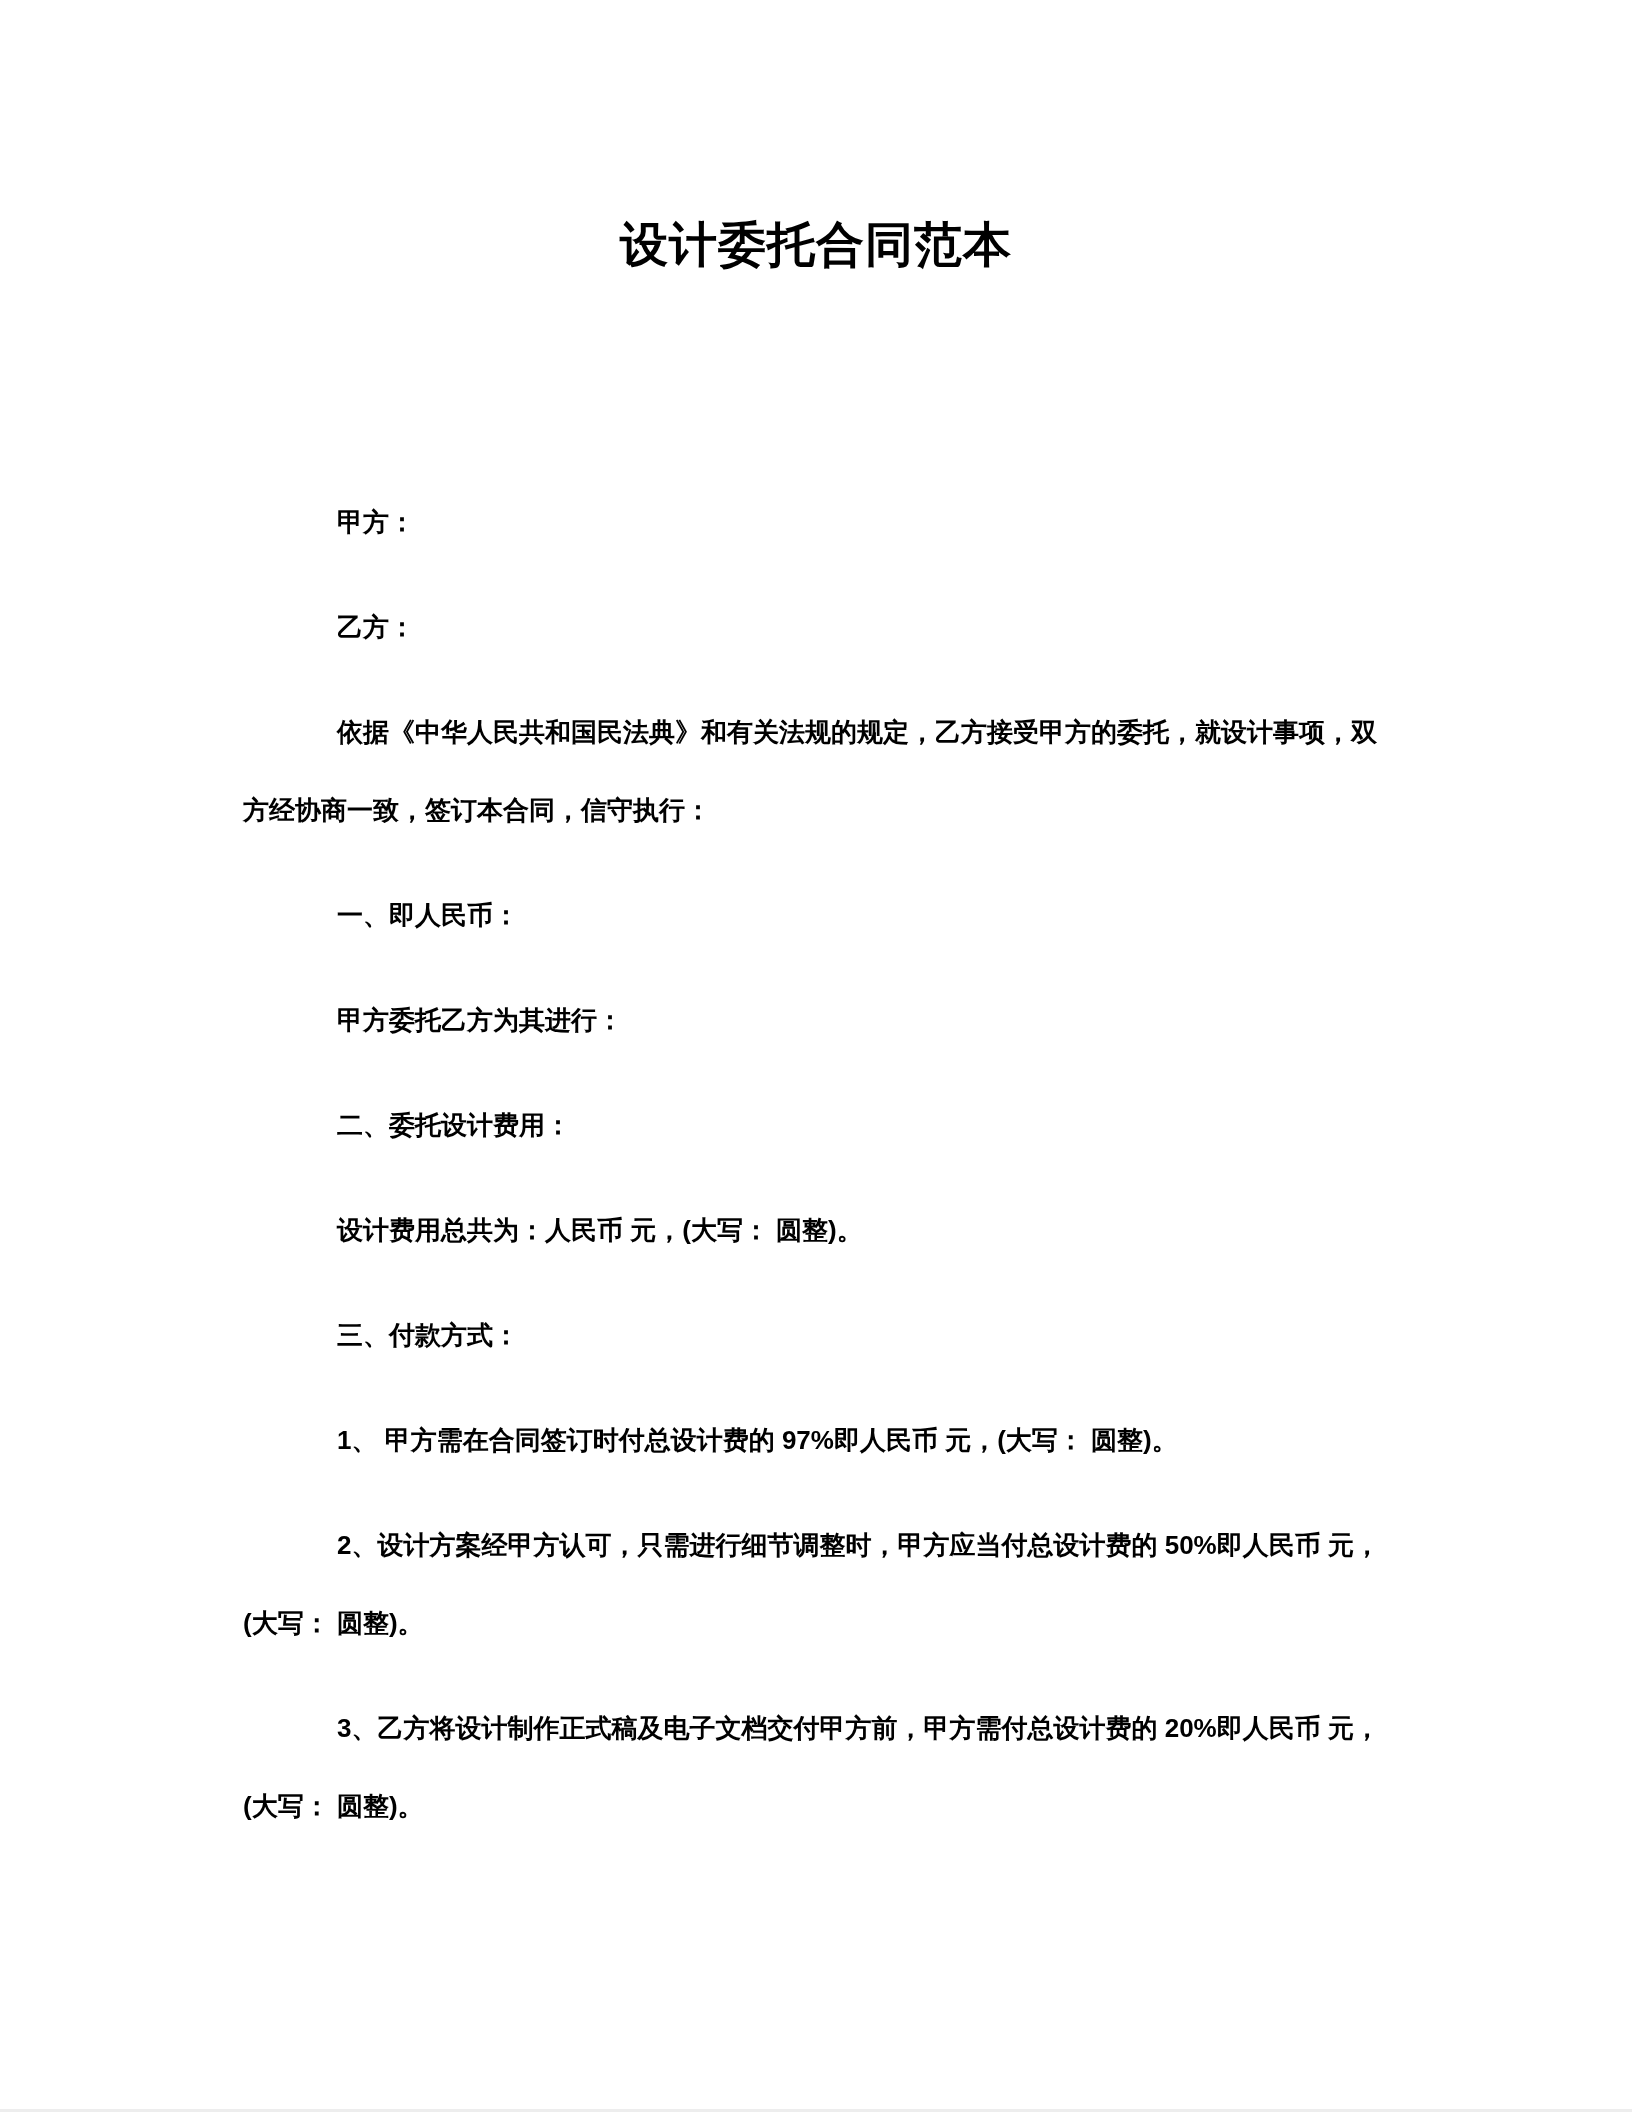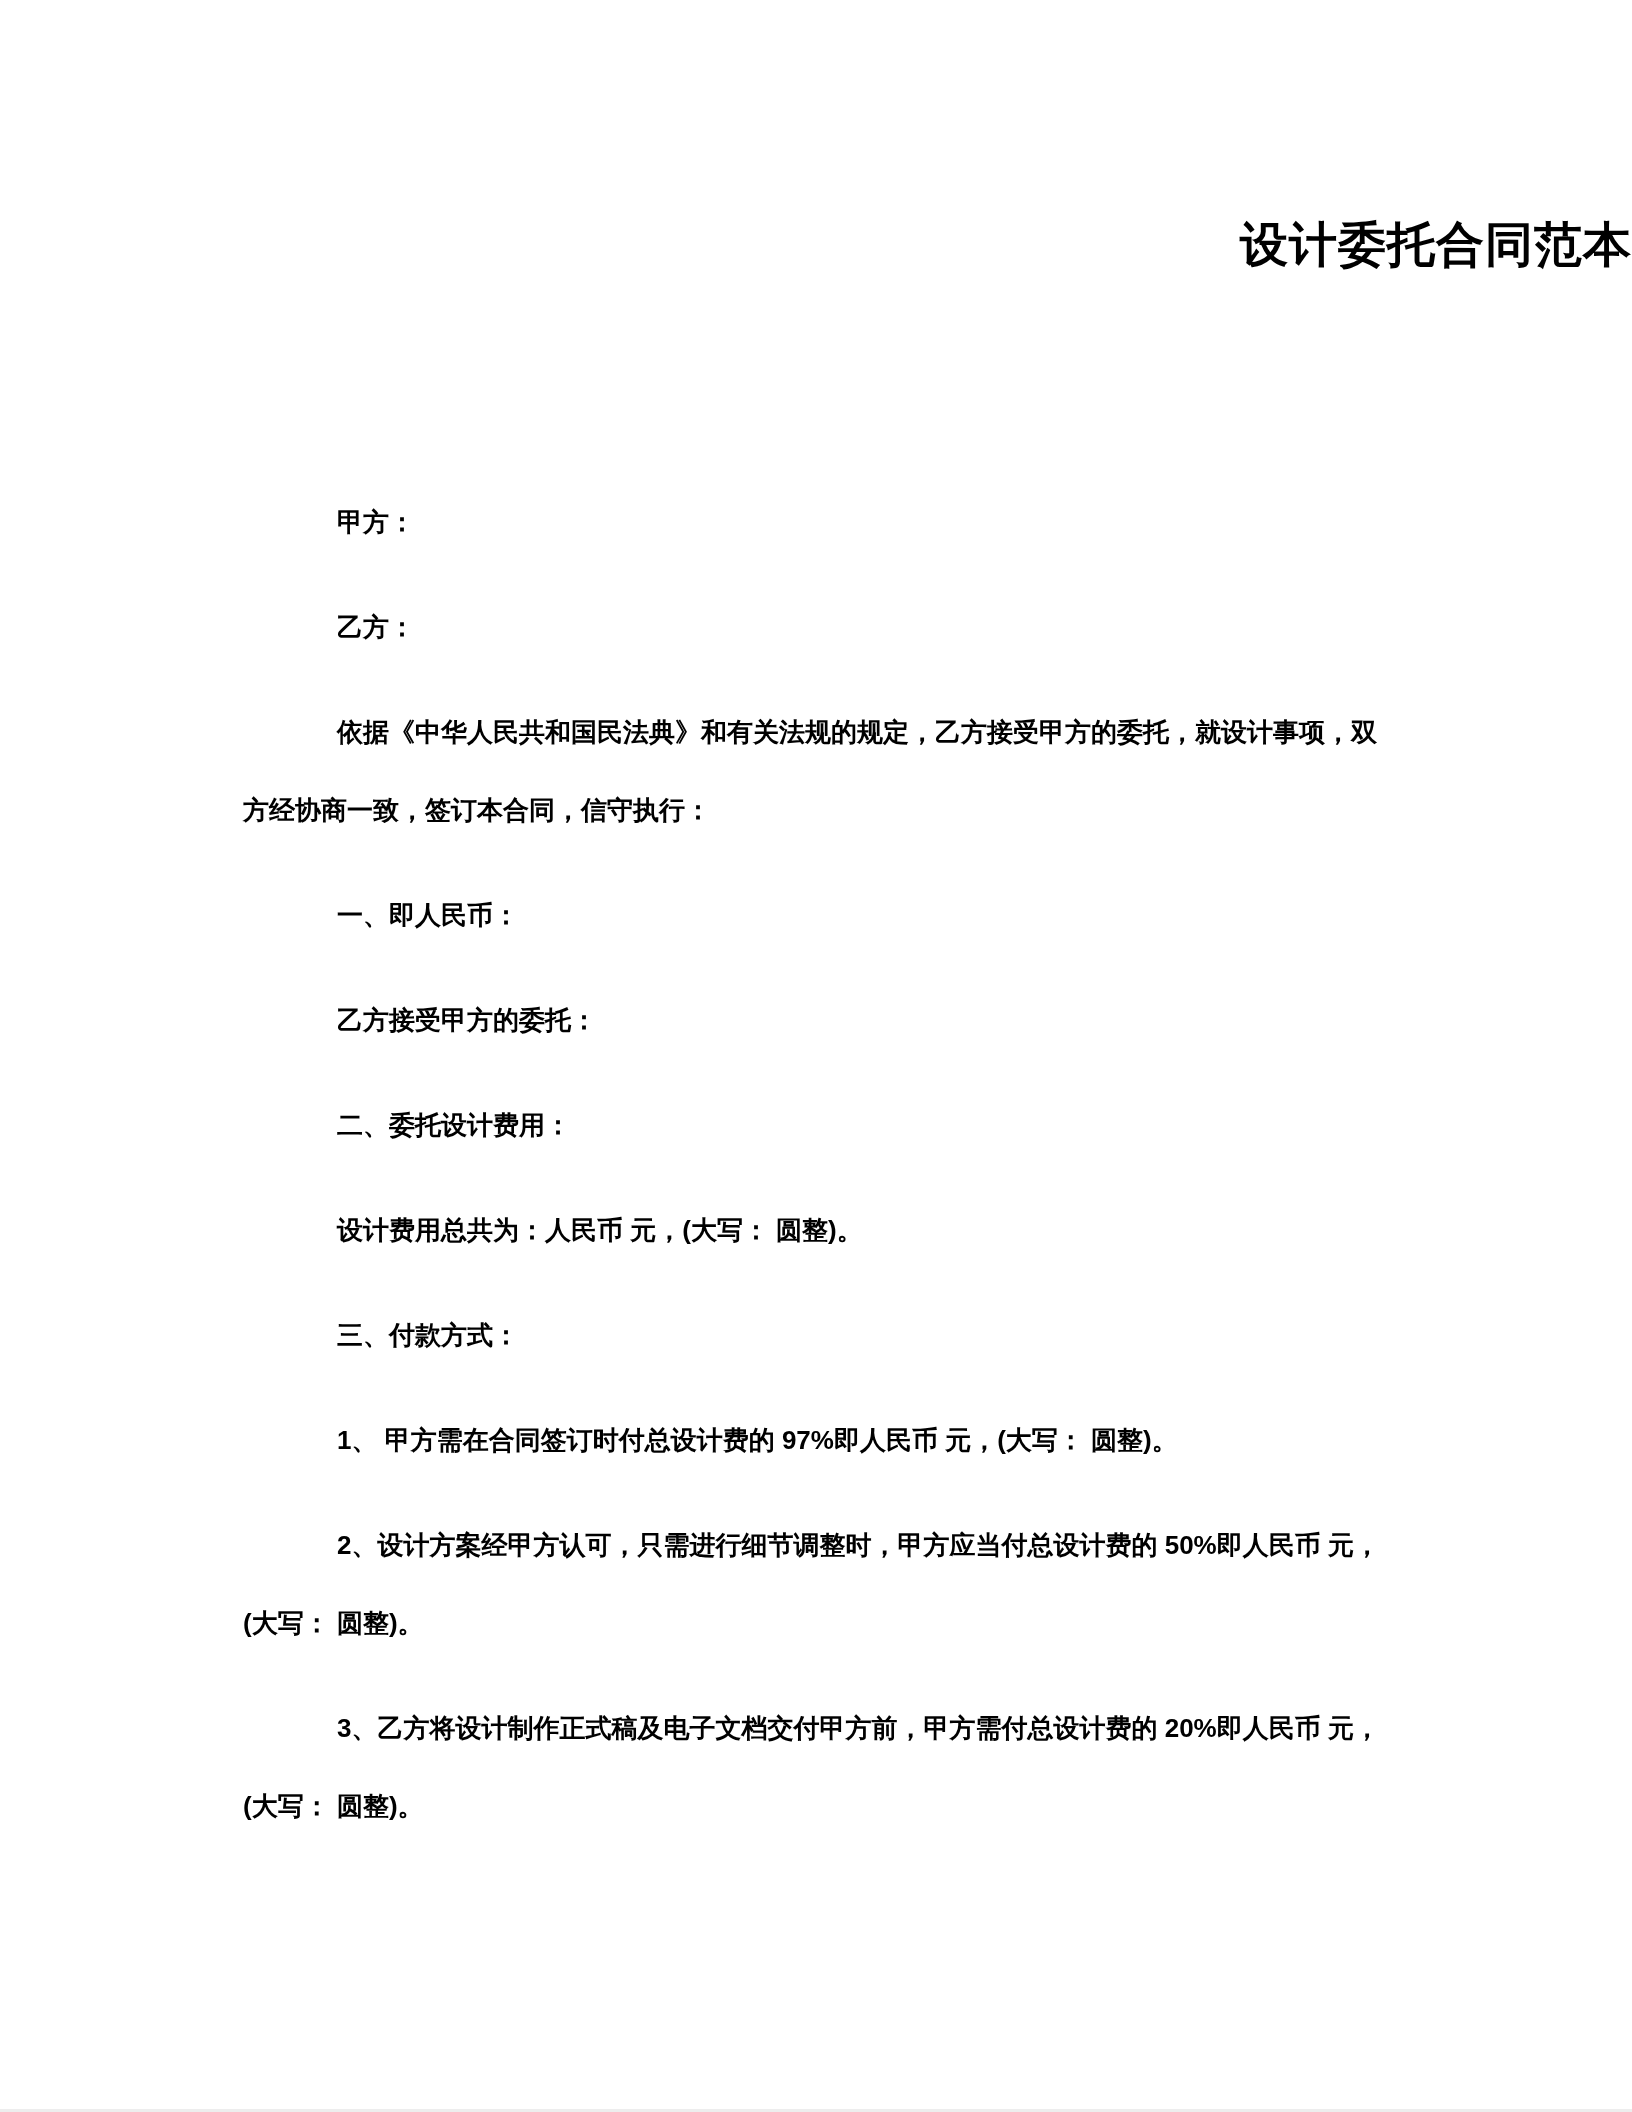--- a/index.html
+++ b/index.html
@@ -15,21 +15,21 @@
     background: #ffffff;
     color: #000000;
     font-family: "Liberation Sans", sans-serif;
     font-weight: 700;
     box-sizing: border-box;
     padding-top: 215px;
     overflow: hidden;
   }
   .doc-title {
     margin: 0;
-    text-align: right;
+    text-align: center;
     font-size: 48px;
     line-height: 60px;
     font-weight: 700;
     letter-spacing: 1px;
   }
   .doc-body {
     margin: 208px 239px 0 243px;
     width: 1150px;
     font-size: 26px;
     line-height: 78px;
@@ -51,21 +51,21 @@
 </head>
 <body>
 
 <div class="page">
   <h1 class="doc-title">设计委托合同范本</h1>
   <div class="doc-body">
       <p class="para">甲方：</p>
       <p class="para">乙方：</p>
       <p class="para">依据《中华人民共和国民法典》和有关法规的规定，乙方接受甲方的委托，就设计事项，双方经协商一致，签订本合同，信守执行：</p>
       <p class="para">一、即人民币：</p>
-      <p class="para">乙方接受甲方的委托：</p>
+      <p class="para">甲方委托乙方为其进行：</p>
       <p class="para">二、委托设计费用：</p>
       <p class="para">设计费用总共为：人民币 元，(大写： 圆整)。</p>
       <p class="para">三、付款方式：</p>
       <p class="para">1、 甲方需在合同签订时付总设计费的 97%即人民币 元，(大写： 圆整)。</p>
       <p class="para">2、设计方案经甲方认可，只需进行细节调整时，甲方应当付总设计费的 50%即人民币 元，(大写： 圆整)。</p>
       <p class="para">3、乙方将设计制作正式稿及电子文档交付甲方前，甲方需付总设计费的 20%即人民币 元，(大写： 圆整)。</p>
     </div>
   <div class="page-bottom-edge"></div>
 </div>
 

